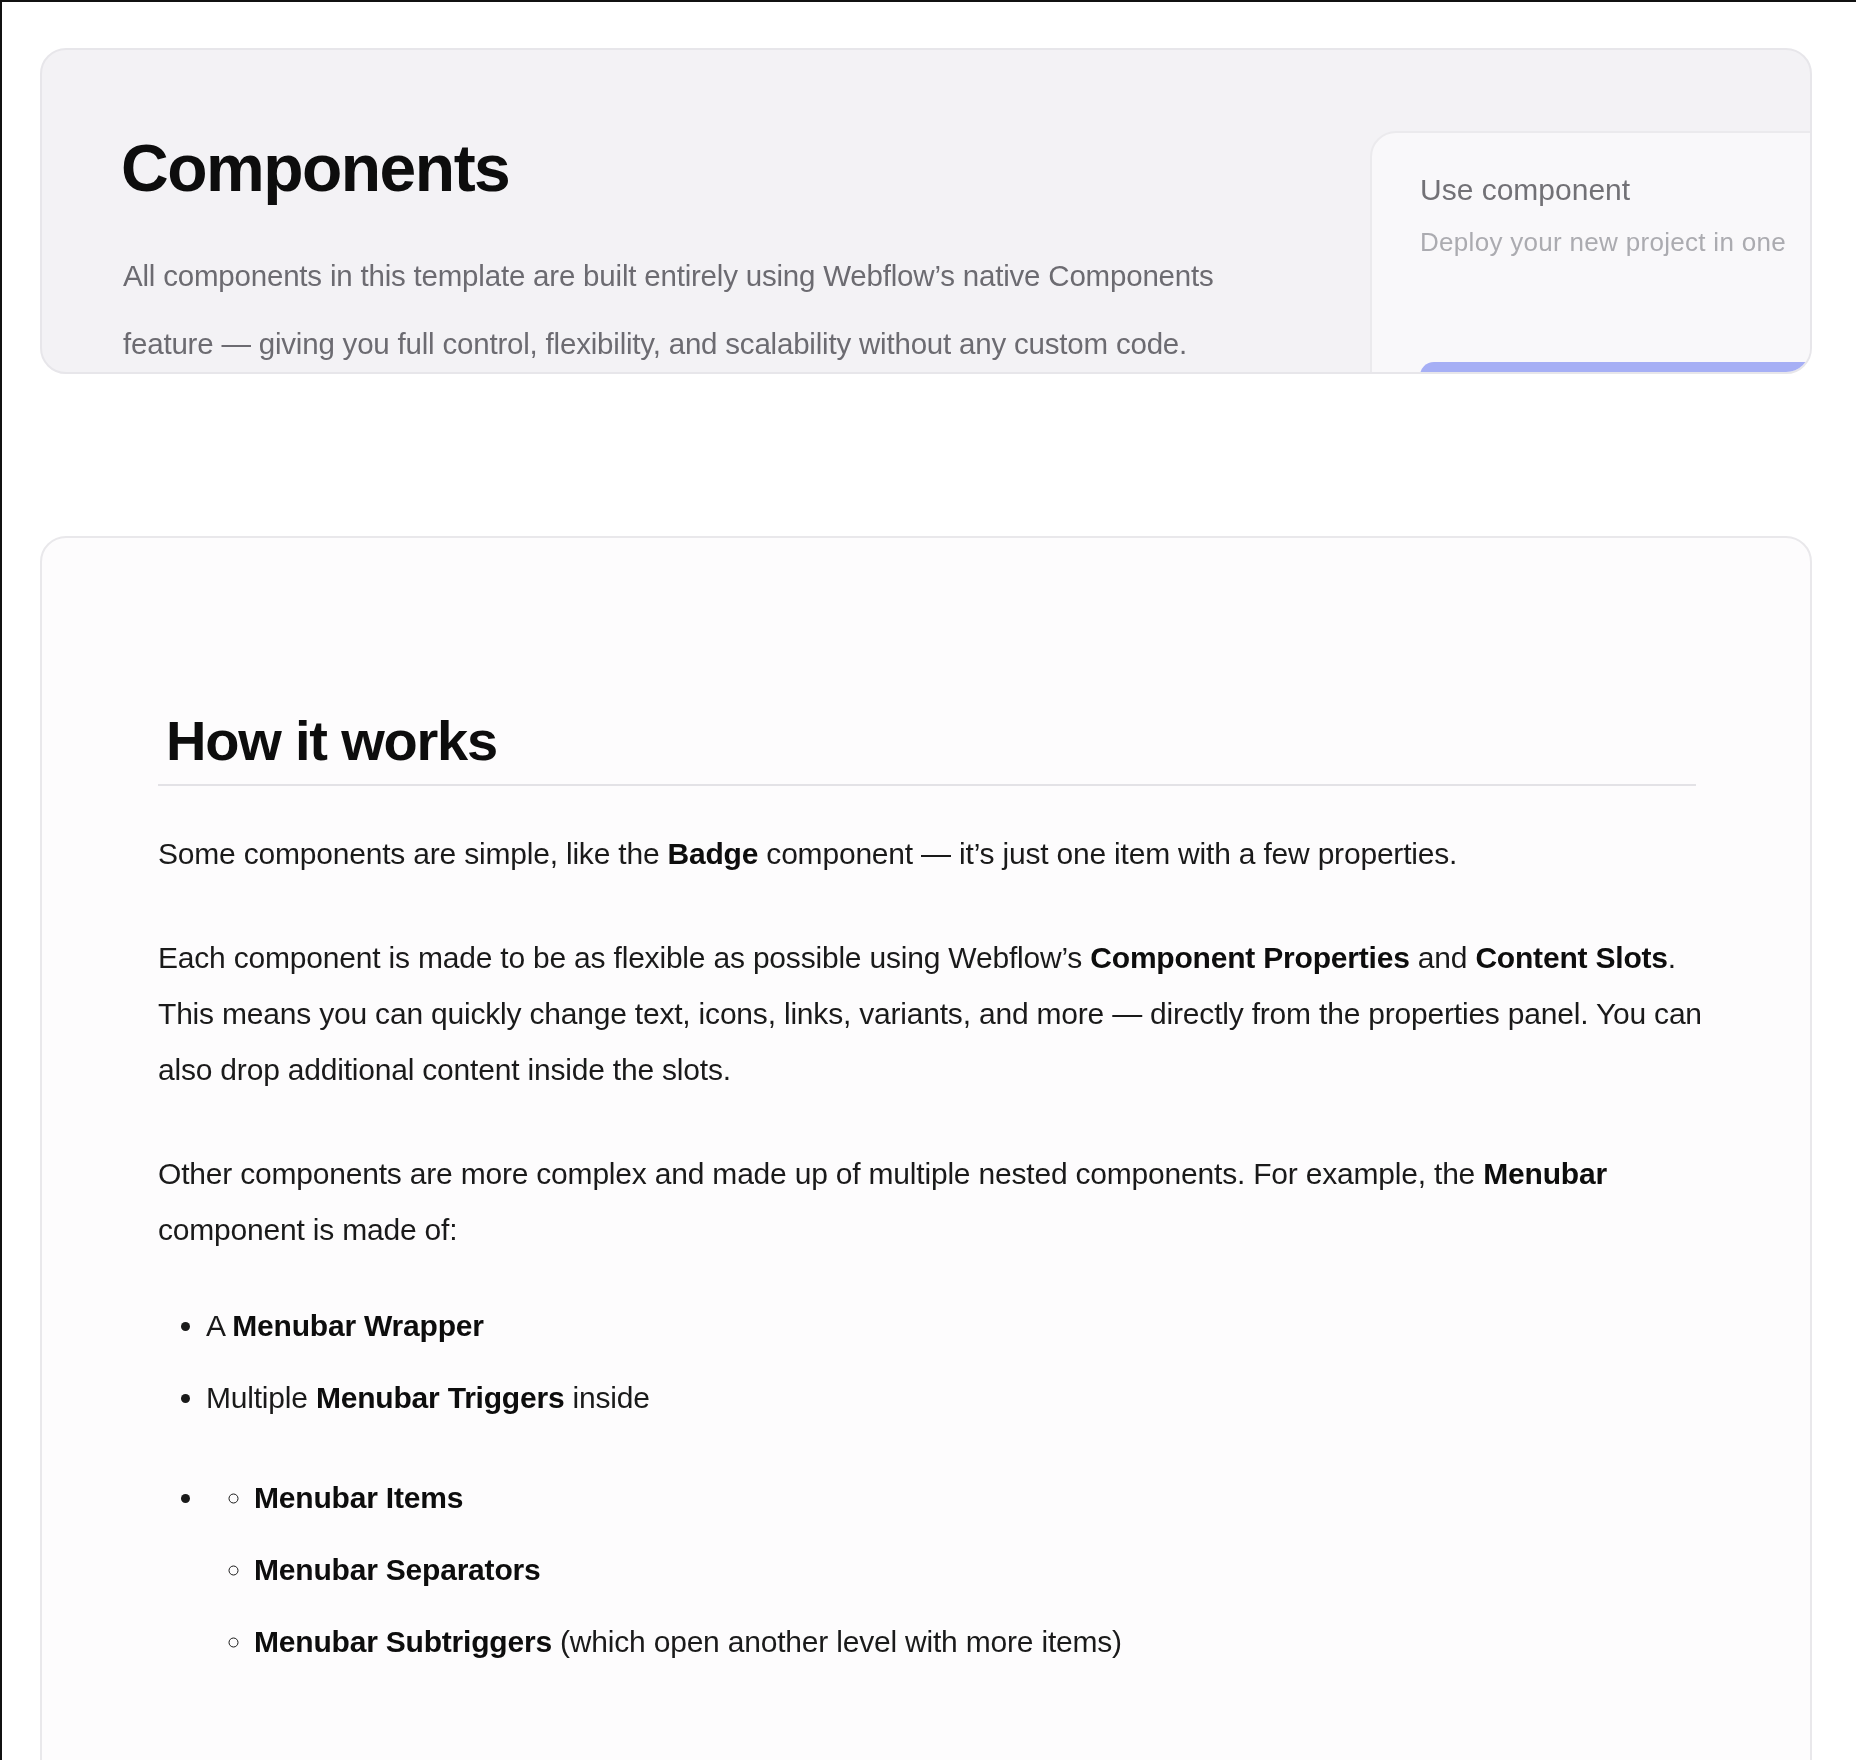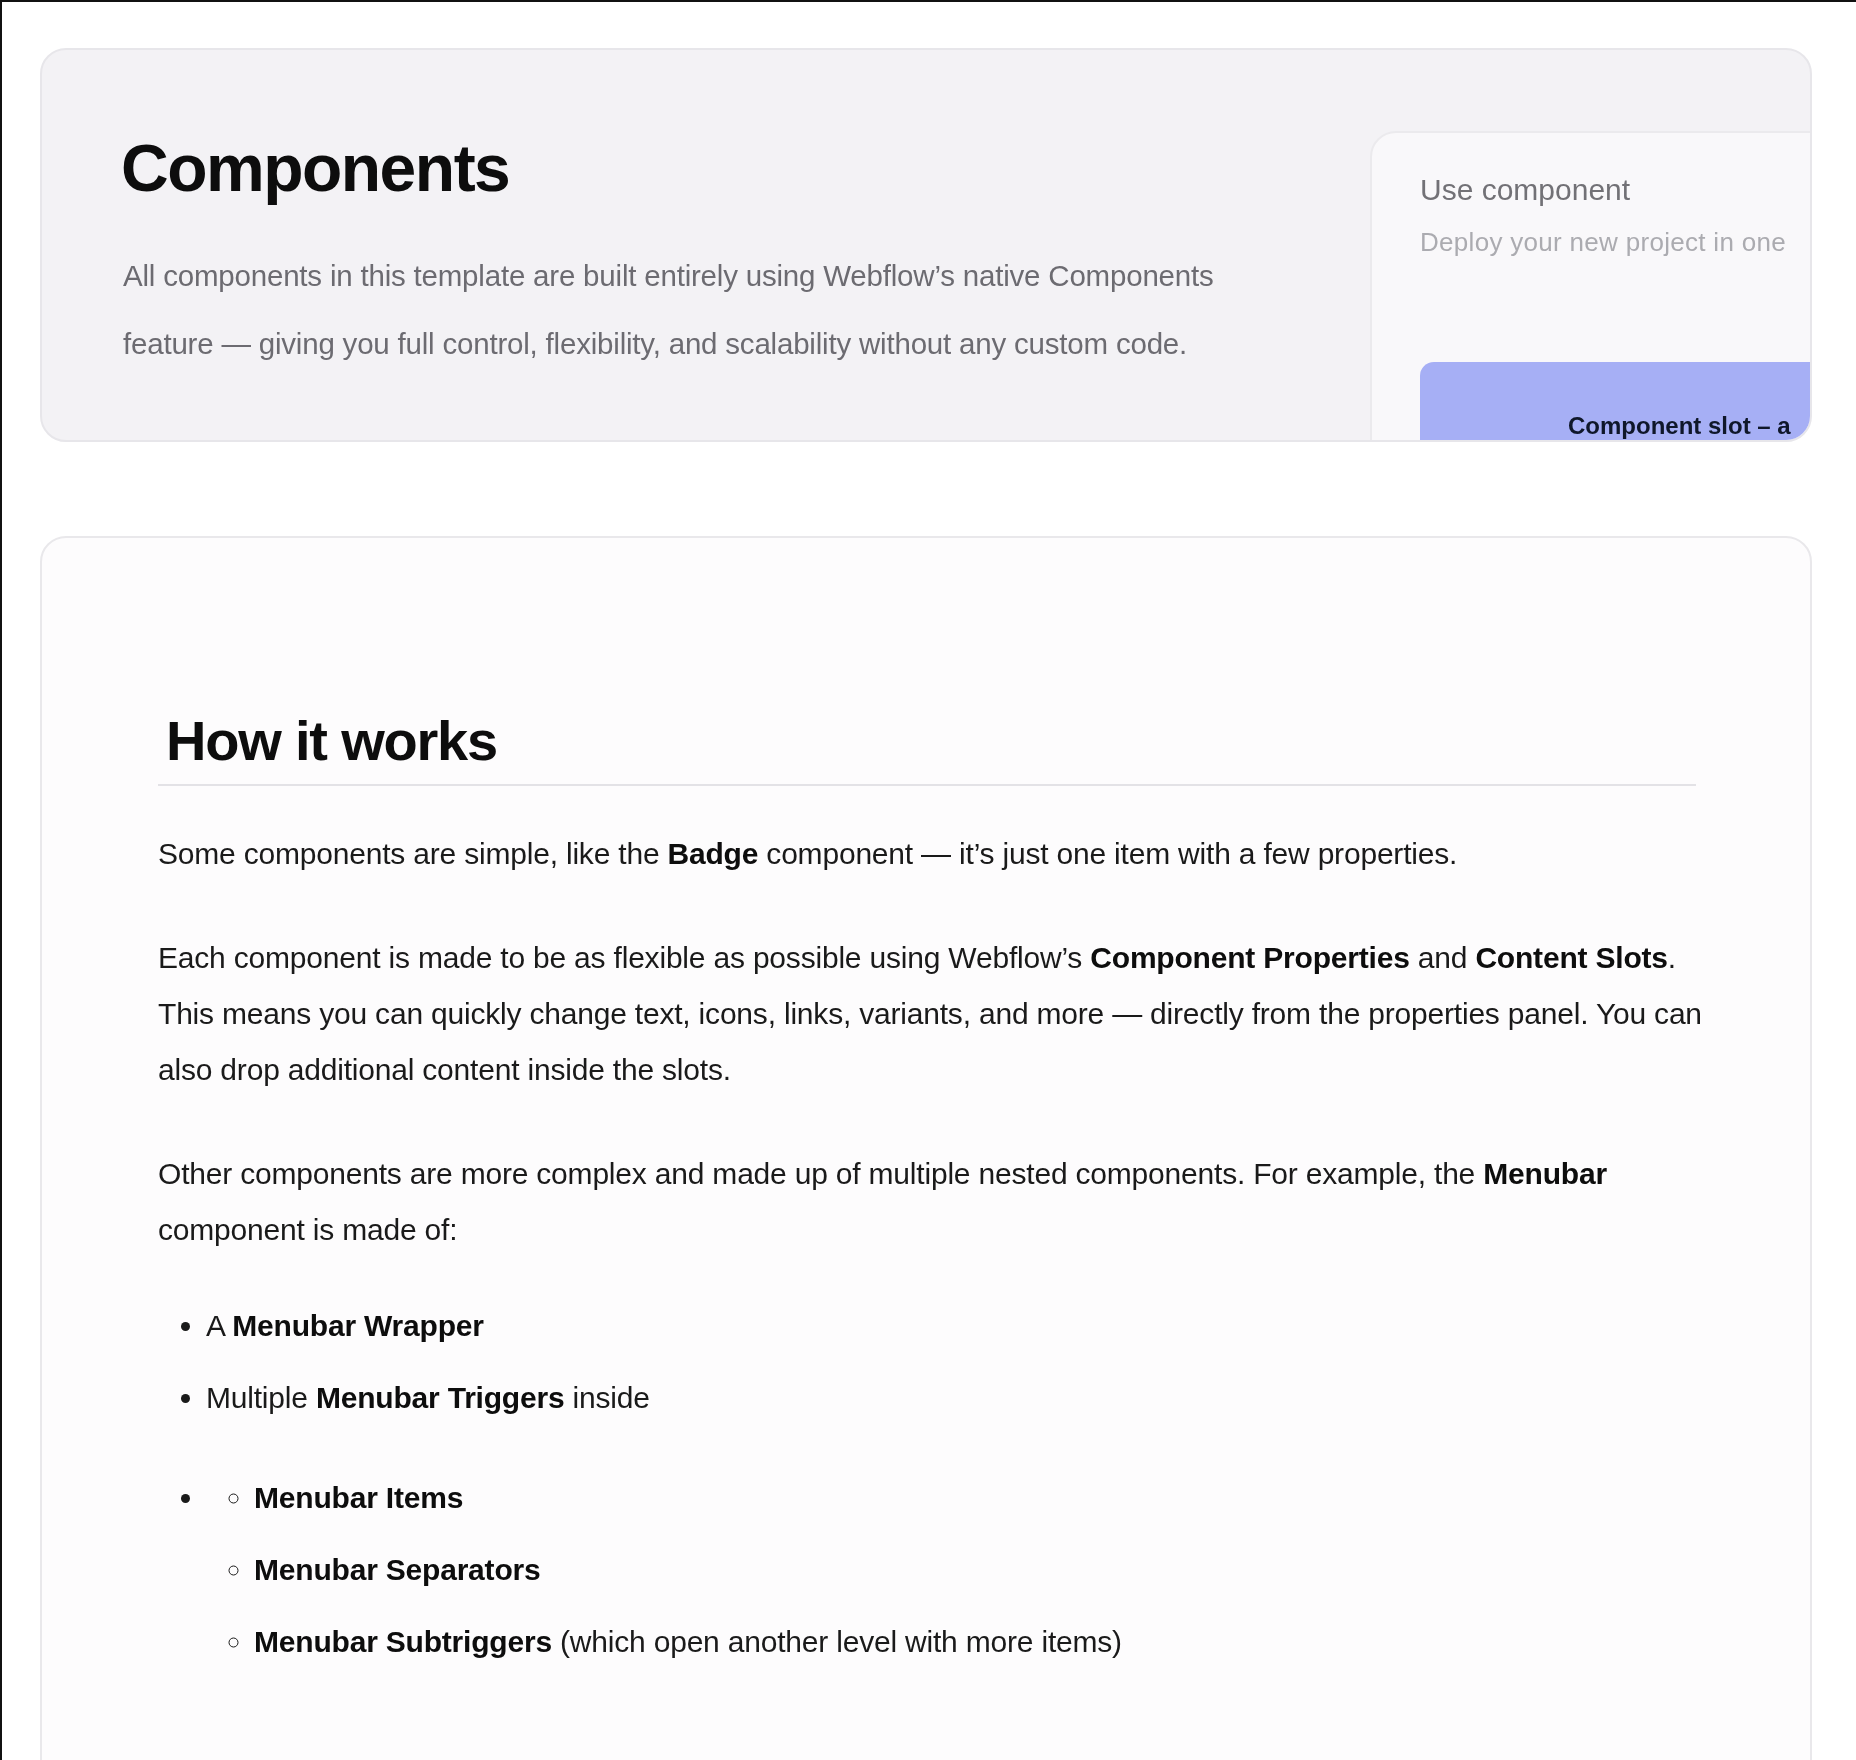--- a/index.html
+++ b/index.html
@@ -6,21 +6,21 @@
   body {
     width: 1856px; height: 1760px; overflow: hidden; position: relative;
     background: #ffffff;
     font-family: "Liberation Sans", "DejaVu Sans", sans-serif;
     color: #141414;
   }
   .frame-top { position: absolute; left: 0; top: 0; width: 1856px; height: 2px; background: #111; }
   .frame-left { position: absolute; left: 0; top: 0; width: 2px; height: 1760px; background: #111; }
 
   .hero {
-    position: absolute; left: 40px; top: 48px; width: 1772px; height: 394px;
+    position: absolute; left: 40px; top: 48px; width: 1772px; height: 326px;
     background: #f3f2f5; border: 2px solid #e7e6ea; border-radius: 26px;
     box-sizing: border-box; overflow: hidden;
   }
   .hero-title {
     position: absolute; left: 79px; top: 80px; margin: 0;
     font-size: 66px; font-weight: 700; letter-spacing: -1.5px; color: #0d0d0d;
   }
   .hero-desc {
     position: absolute; left: 81px; top: 192px; width: 1100px; margin: 0;
     font-size: 29.5px; line-height: 68px; color: #6c6b71; letter-spacing: -0.2px;

